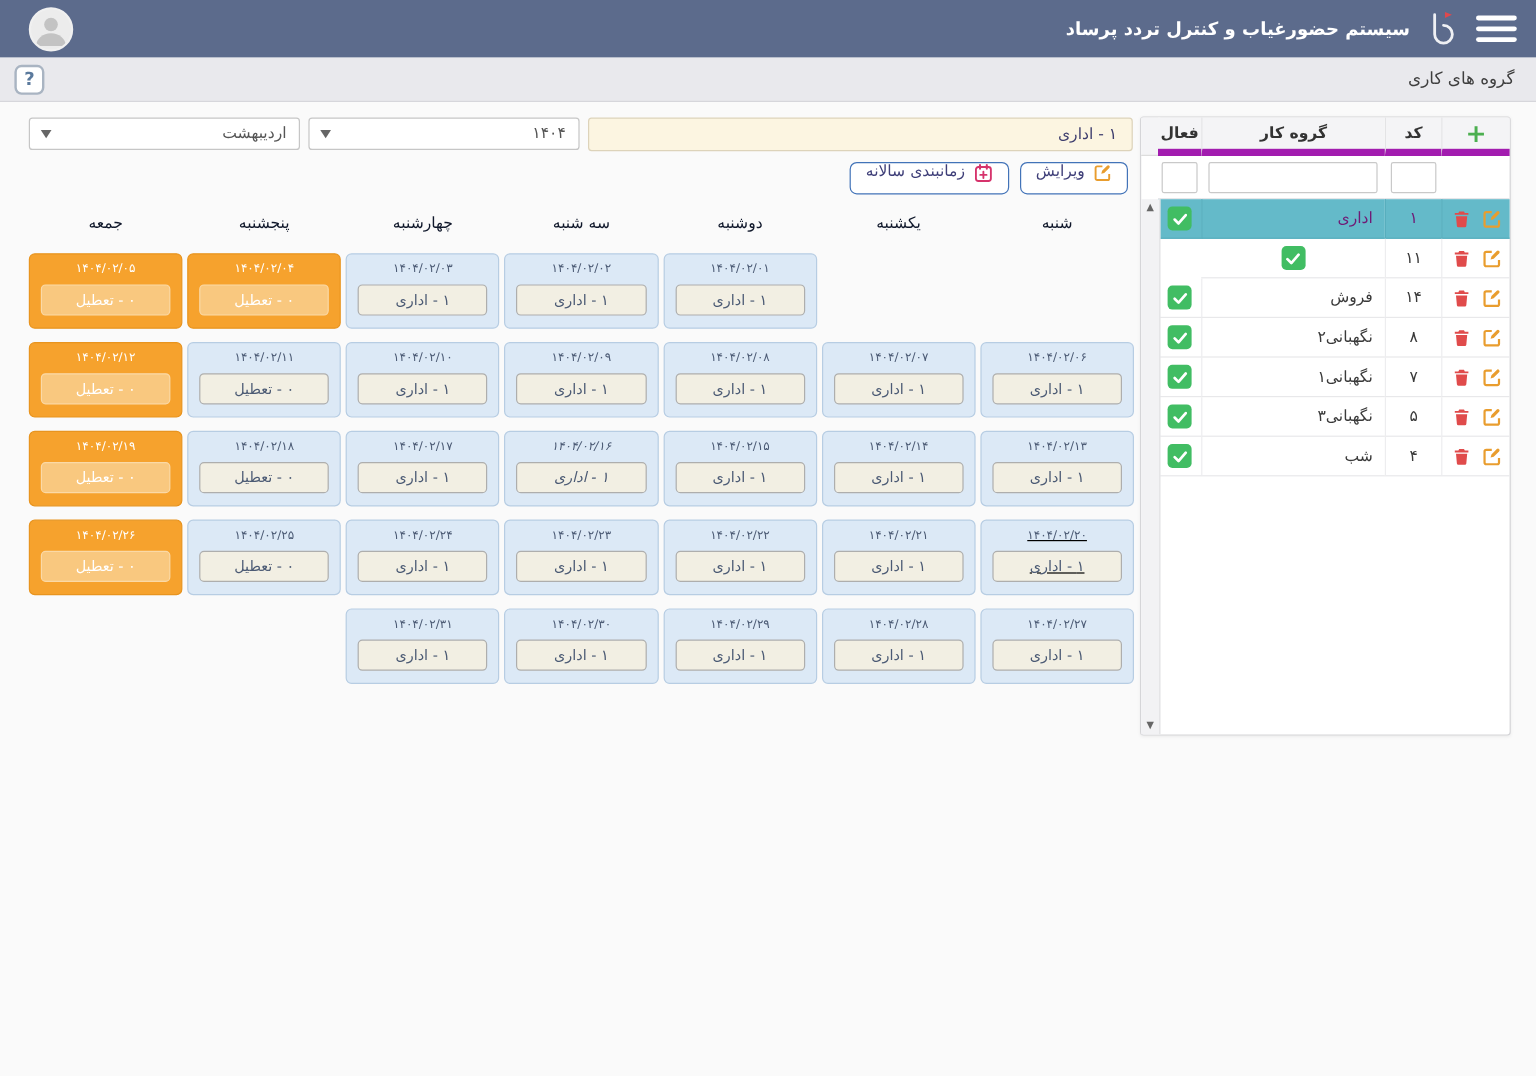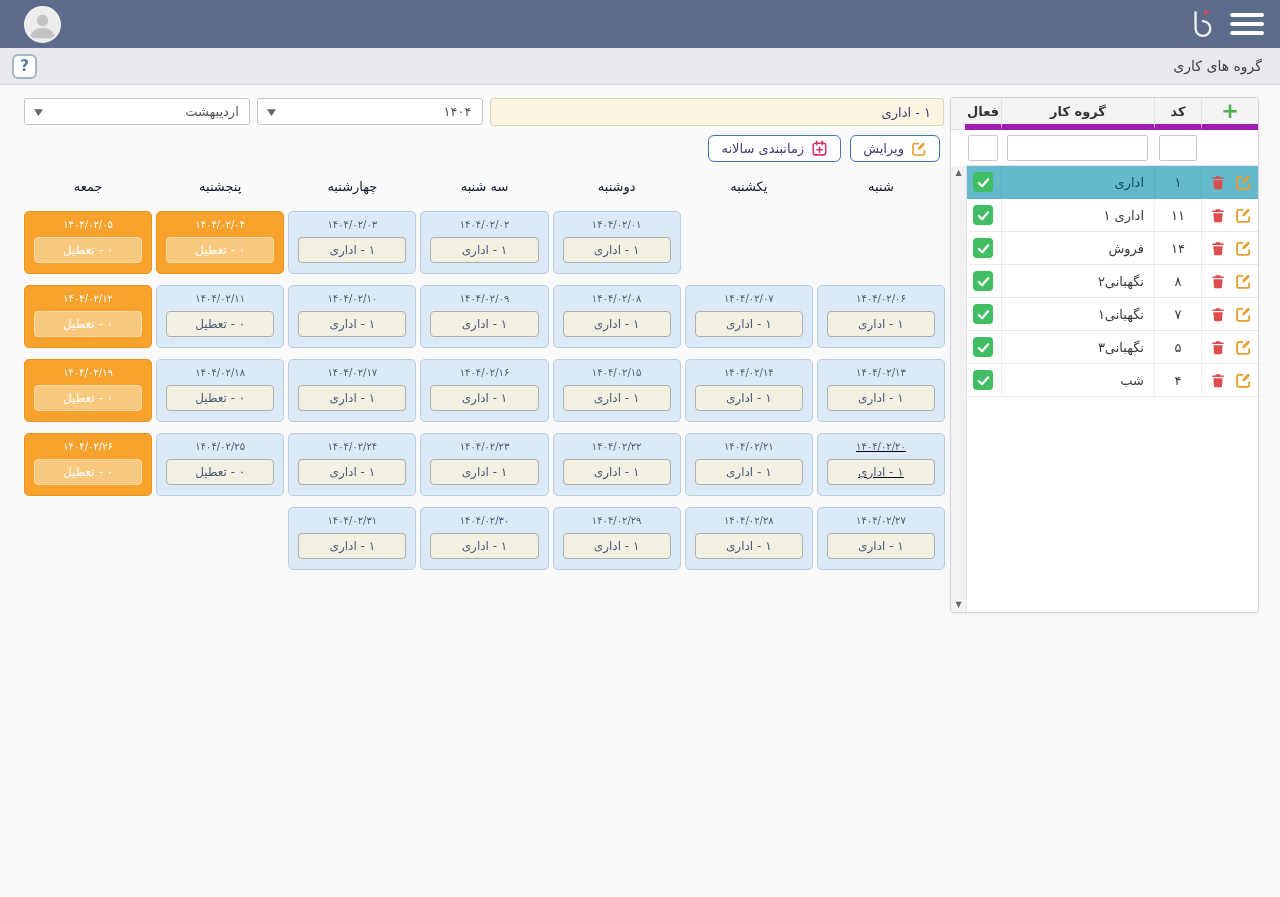--- a/index.html
+++ b/index.html
@@ -57,21 +57,21 @@
   .dropdown .dd-value { font-size:13px; color:#555; }
   .dropdown .dd-arrow { font-size:9px; color:#666; transform:scaleX(1.3); }
 
   
   .actions-row {
     position:absolute; top:135px; right:340px; width:916px;
     display:flex; gap:9px;
   }
   .blue-btn {
     height:27px; background:#fff; border:1px solid #4273b8; border-radius:6px;
-    display:flex; align-items:center; gap:7px; padding:0 12px; cursor:pointer;
+    display:flex; align-items:flex-start; gap:7px; padding:0 12px; cursor:pointer;
     font-size:13px; color:#3e3e78;
   }
   .blue-btn svg { flex:none; }
 
   
   .weekday-row, .calendar-grid {
     position:absolute; right:335px; width:921px;
     display:grid; grid-template-columns:repeat(7,1fr); column-gap:4px;
     direction:rtl;
   }
@@ -116,21 +116,21 @@
   .filter-input { height:26px; border:1px solid #c9c9c9; border-radius:2px; background:#fff; font-family:inherit; }
   .fi-code { width:38px; } .fi-group { width:141px; } .fi-active { width:30px; }
   .t-body { top:68px; }
   .t-row { display:grid; grid-template-columns:57px 47px 153px 36px; direction:rtl; height:33px; cursor:pointer; }
   .t-row .t-cell {
     border-bottom:1px solid #e8e8ea; border-left:1px solid #ededef;
     display:flex; align-items:center; justify-content:center; font-size:13px; color:#3a3a3a;
   }
   .t-row .t-cell:last-child { border-left:none; }
   .t-row .name-cell { justify-content:flex-start; padding-right:10px; }
-  .t-row.selected .t-cell { background:#64bac9; border-color:#58aebd; color:#0c4a6e; }
+  .t-row.selected .t-cell { background:#64bac9; border-color:#58aebd; color:#701a75; }
   .row-actions { display:flex; gap:9px; align-items:center; }
   .icon-btn { width:17px; height:17px; cursor:pointer; }
   .checkbox {
     width:20px; height:20px; border-radius:4px; background:#41bd63;
     display:flex; align-items:center; justify-content:center; cursor:pointer;
   }
   
   .v-scrollbar {
     position:absolute; top:68px; bottom:0; left:0; width:16px;
     background:#f2f2f4; border-right:1px solid #e2e2e4;
@@ -145,20 +145,21 @@
 <div class="app-header">
   <div class="hamburger">
     <span></span>
       <span></span>
       <span></span>
   </div>
   <svg class="app-logo" viewBox="0 0 30 34">
     <path d="M9.5 4 v18 a 8.2 8.2 0 1 0 8.2 -8.2" fill="none" stroke="#ffffff" stroke-width="2.6" stroke-linecap="round" opacity="0.9"></path>
     <path d="M19 1.5 l6.5 2.5 -6.5 3 z" fill="#e0484d"></path>
   </svg>
+  <div class="app-title">سیستم حضورغیاب و کنترل تردد پرساد</div>
   <div class="avatar">
     <svg viewBox="0 0 36 36" width="33" height="33">
       <circle cx="18" cy="18" r="18" fill="#ececec"></circle>
       <circle cx="18" cy="13.5" r="6.2" fill="#c3c3c3"></circle>
       <path d="M4.5 33 a13.5 11.5 0 0 1 27 0 z" fill="#c3c3c3"></path>
     </svg>
   </div>
 </div>
 
 <div class="sub-header">
@@ -262,21 +263,21 @@
       <div class="shift-btn">۱ - اداری</div>
     </div>
     <div class="day-cell" style="grid-area: 3 / 2;">
       <div class="day-date">۱۴۰۴/۰۲/۱۴</div>
       <div class="shift-btn">۱ - اداری</div>
     </div>
     <div class="day-cell" style="grid-area: 3 / 3;">
       <div class="day-date">۱۴۰۴/۰۲/۱۵</div>
       <div class="shift-btn">۱ - اداری</div>
     </div>
-    <div class="day-cell" style="grid-area: 3 / 4;">
+    <div class="day-cell" style="grid-area: 3 / 4; font-style: italic;">
       <div class="day-date">۱۴۰۴/۰۲/۱۶</div>
       <div class="shift-btn">۱ - اداری</div>
     </div>
     <div class="day-cell" style="grid-area: 3 / 5;">
       <div class="day-date">۱۴۰۴/۰۲/۱۷</div>
       <div class="shift-btn">۱ - اداری</div>
     </div>
     <div class="day-cell" style="grid-area: 3 / 6;">
       <div class="day-date">۱۴۰۴/۰۲/۱۸</div>
       <div class="shift-btn">۰ - تعطیل</div>
@@ -391,21 +392,20 @@
                 <path fill="none" stroke="#e99d2e" stroke-width="2.6" d="M20 13.5 V19 a2 2 0 0 1 -2 2 H5 a2 2 0 0 1 -2 -2 V6 a2 2 0 0 1 2 -2 h6.5"></path>
                 <path fill="#e99d2e" d="M13.8 12.2 20.1 5.9 a1.9 1.9 0 0 0 -2.7 -2.7 L11.1 9.5 l-1 3.7 z"></path>
               </svg></span>
             <span class="icon-btn"><svg width="16" height="17" viewBox="0 0 24 24">
                 <path fill="#e04b4b" d="M9 2.5 h6 l1 2 h4.5 v2.3 H3.5 V4.5 H8 z"></path>
                 <path fill="#e04b4b" d="M5 8.5 h14 l-1.1 12.2 a1.8 1.8 0 0 1 -1.8 1.6 H7.9 a1.8 1.8 0 0 1 -1.8 -1.6 z"></path>
               </svg></span>
           </div>
         </div>
         <div class="t-cell">۱۱</div>
-        <div class="t-cell name-cell">اداری ۱</div>
         <div class="t-cell">
           <span class="checkbox">
             <svg width="13" height="13" viewBox="0 0 14 14">
               <polyline points="2,7.5 5.5,11 12,3.5" fill="none" stroke="#ffffff" stroke-width="2.4" stroke-linecap="round" stroke-linejoin="round"></polyline>
             </svg>
           </span>
         </div>
       </div>
       <div class="t-row">
         <div class="t-cell">

